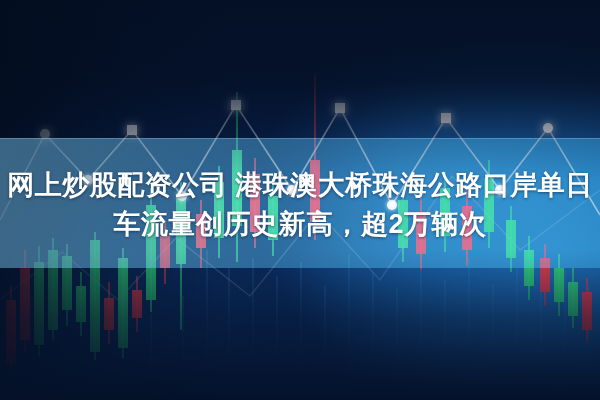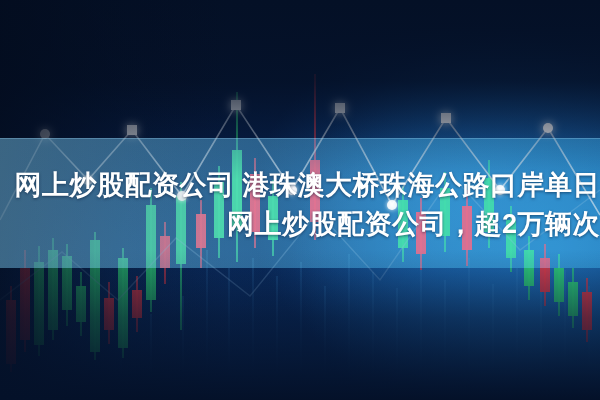--- a/index.html
+++ b/index.html
@@ -77,21 +77,21 @@
     top: 166px;
     text-align: center;
     color: #ffffff;
     font-size: 27px;
     font-weight: bold;
     line-height: 39px;
     letter-spacing: 0.5px;
     text-shadow: 0 1px 3px rgba(0,20,50,0.55);
     white-space: nowrap;
   }
-  .hl-line { display: block; text-align: right; }
+  .hl-line { display: block; }
 </style>
 </head>
 <body>
 
 <div id="stage">
 
   <div class="bg-base"></div>
 
   <svg class="layer" viewBox="0 0 600 400" preserveAspectRatio="none">
     <defs>
@@ -222,16 +222,16 @@
 
   <div class="bg-topdark"></div>
   <div class="bg-leftdark"></div>
   <div class="bg-botdark"></div>
 
   <div class="band"></div>
   <div class="band-edge-top"></div>
 
   <div class="headline">
     <span class="hl-line">网上炒股配资公司 港珠澳大桥珠海公路口岸单日</span>
-    <span class="hl-line">网上炒股配资公司，超2万辆次</span>
+    <span class="hl-line">车流量创历史新高，超2万辆次</span>
   </div>
 
 </div>
 
 </body></html>

